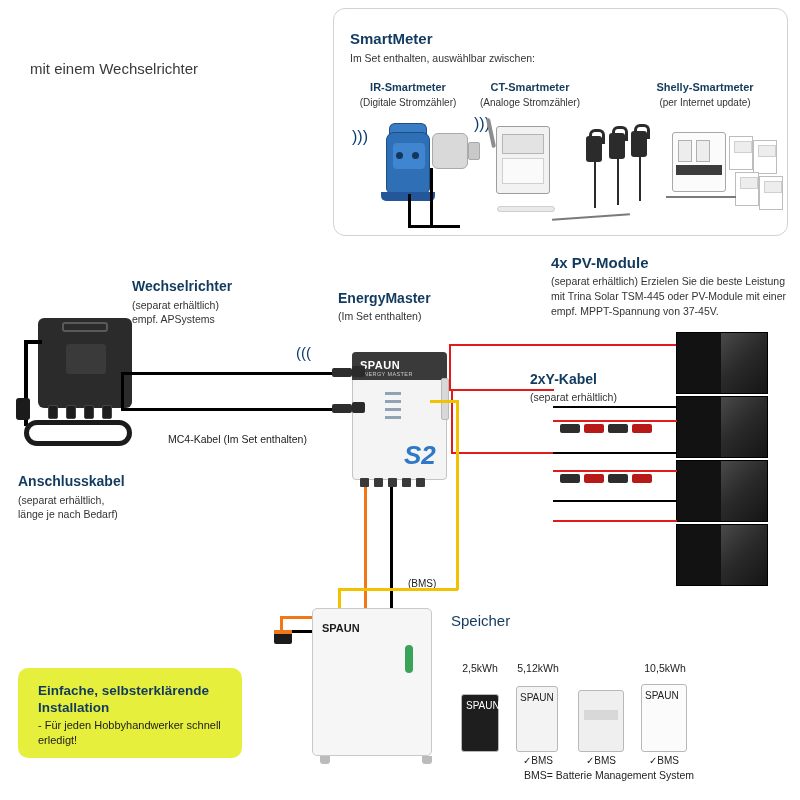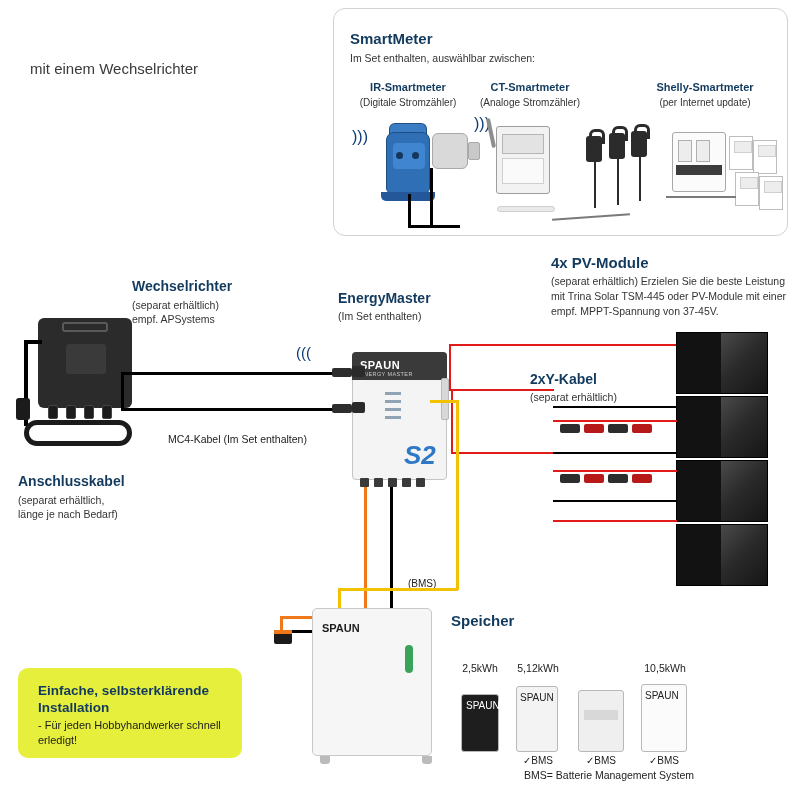--- a/index.html
+++ b/index.html
@@ -128,21 +128,21 @@
   #lbl-energymaster { left:338px; top:290px; font-size:14px; font-weight:bold; color:#123a5e; }
   #lbl-em-sub { left:338px; top:310px; font-size:10.5px; color:#333; }
   #lbl-pv { left:551px; top:254px; font-size:15px; font-weight:bold; color:#123a5e; }
   #lbl-pv-sub { left:551px; top:274px; font-size:10.5px; color:#333; line-height:15px; width:245px; }
   #lbl-ykabel { left:530px; top:371px; font-size:14px; font-weight:bold; color:#123a5e; }
   #lbl-ykabel-sub { left:530px; top:391px; font-size:10.5px; color:#333; }
   #lbl-mc4 { left:168px; top:433px; font-size:10.5px; color:#222; }
   #lbl-anschlusskabel { left:18px; top:473px; font-size:14px; font-weight:bold; color:#123a5e; }
   #lbl-ak-sub { left:18px; top:493px; font-size:10.5px; color:#333; line-height:14px; }
   #lbl-bms { left:408px; top:578px; font-size:10px; color:#222; }
-  #lbl-speicher { left:451px; top:612px; font-size:15px; font-weight:bold; color:#123a5e; }
+  #lbl-speicher { left:451px; top:612px; font-size:15px; font-weight:normal; color:#123a5e; }
   #lbl-speicher-sub { left:451px; top:632px; font-size:10.5px; color:#333; line-height:14.5px; }
   #lbl-bms-legend { left:524px; top:769px; font-size:10.5px; color:#222; }
 
   
   #green-box {
     left:18px; top:668px; width:224px; height:90px;
     background:#e6ef3c; border-radius:10px;
   }
   #green-title { left:38px; top:682px; width:200px; font-size:13.5px; font-weight:bold; color:#123a5e; line-height:17px; }
   #green-text { left:38px; top:718px; width:200px; font-size:11px; color:#1b1b1b; line-height:15px; }

